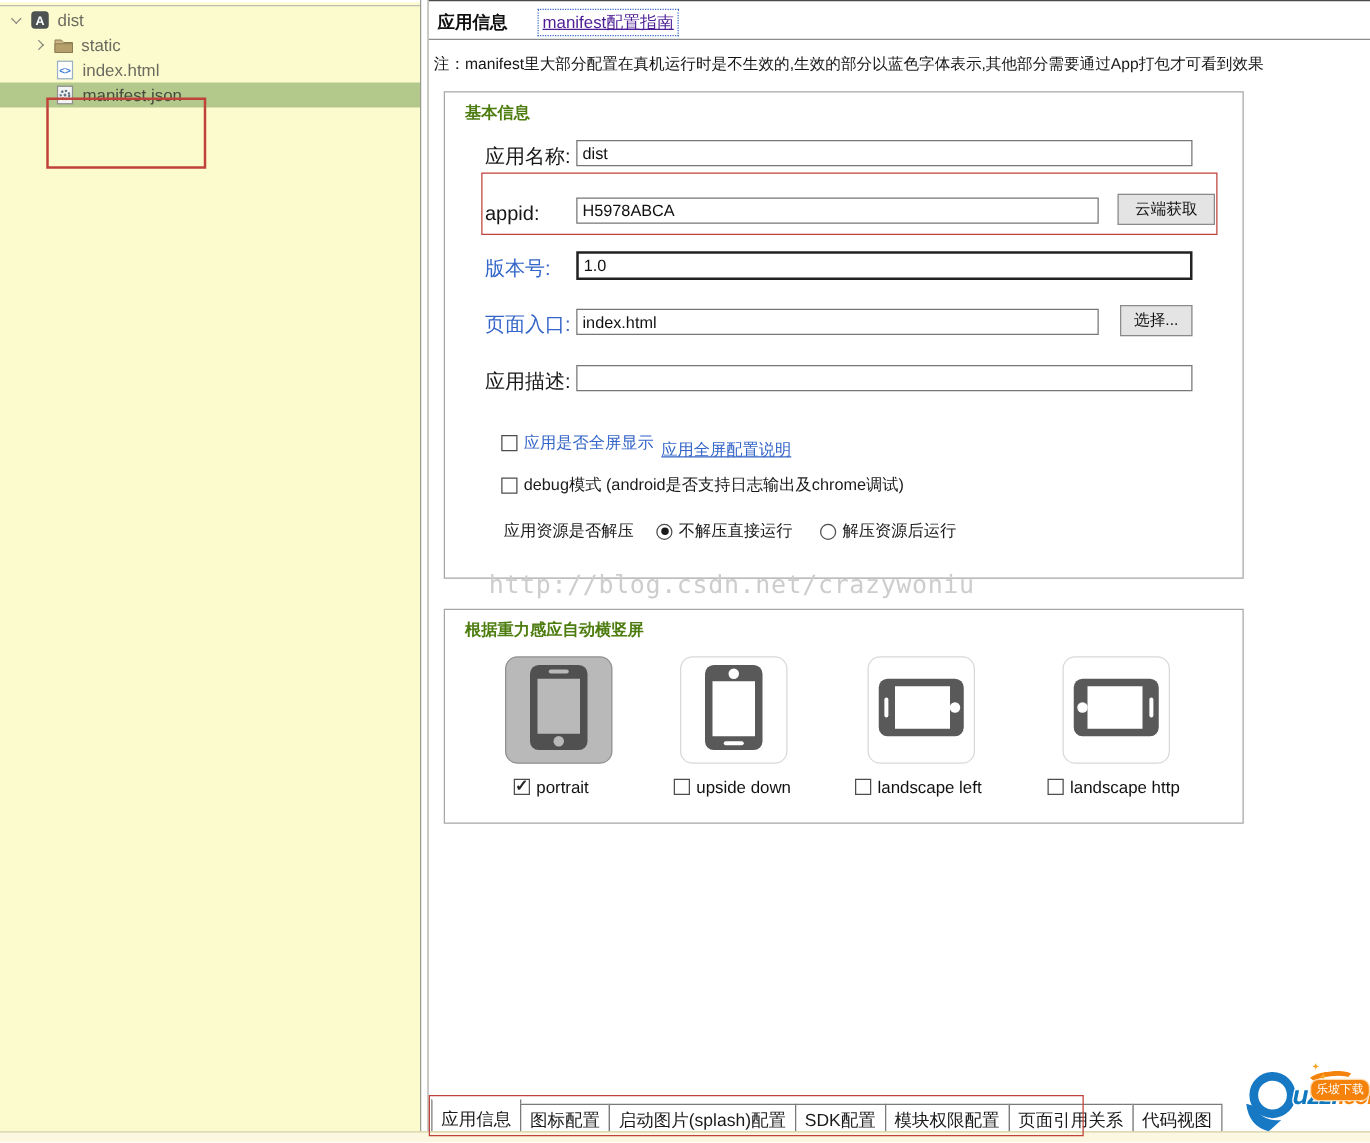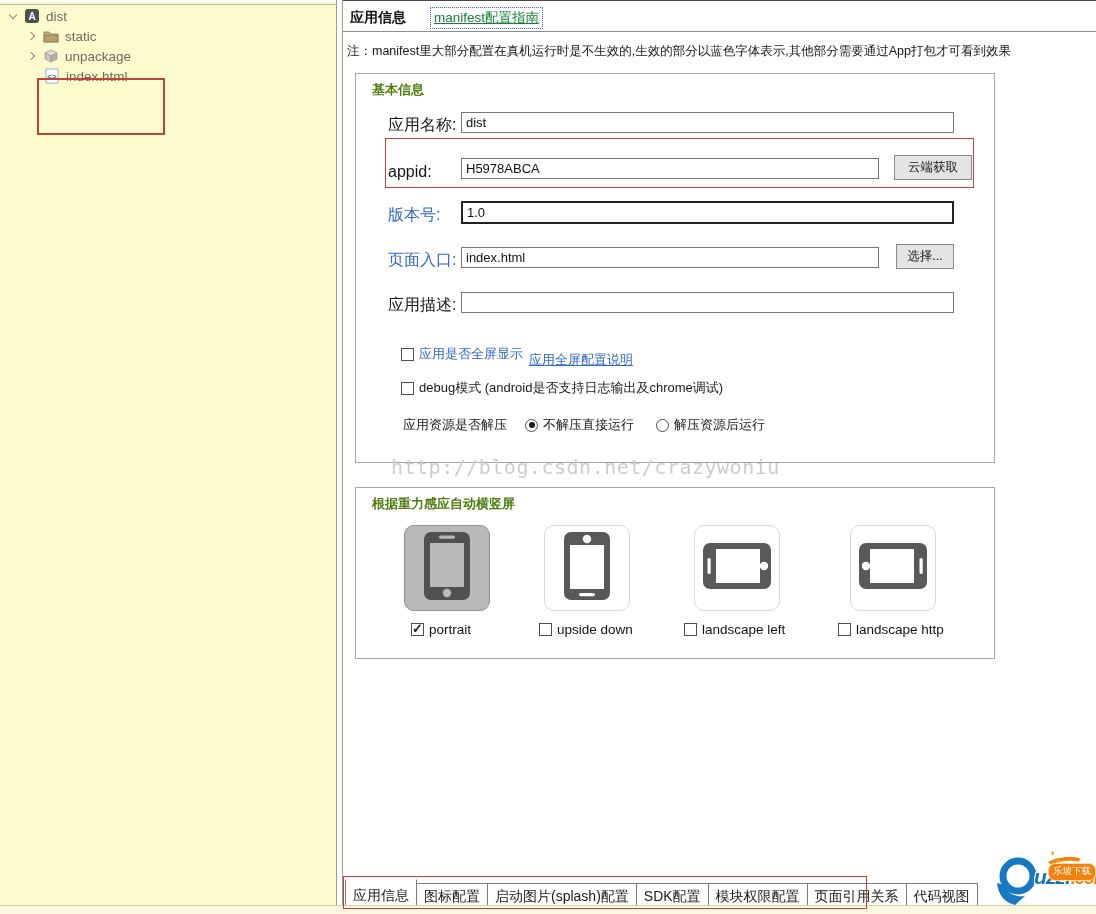--- a/index.html
+++ b/index.html
@@ -30,21 +30,21 @@
   .tree-label { white-space:nowrap; }
 
   
   .splitter { position:absolute; left:336px; top:0; width:7px; height:905px;
     background:#fff; border-left:1px solid #9c9c94; border-right:1px solid #9c9c94; }
 
   
   .main { position:absolute; left:343px; top:0; width:753px; height:905px;
     background:#fff; border-top:1px solid #4a4a4a; }
   .htab { position:absolute; left:7px; top:8px; font-size:14px; font-weight:bold; color:#111; }
-  .hlink { position:absolute; left:88px; top:7px; font-size:13.5px; color:#15803d;
+  .hlink { position:absolute; left:88px; top:7px; font-size:13.5px; color:#4c1d95;
     text-decoration:underline; outline:1px dotted #3b6cc9; padding:1px 3px; cursor:pointer; }
   .hdr-line { position:absolute; left:0; top:30px; width:753px; height:1px; background:#8c8c8c; }
   .note { position:absolute; left:4px; top:42px; font-size:12.5px; color:#161616; white-space:nowrap; }
 
   .gbox { position:absolute; left:12px; width:640px; border:1px solid #a6a6a6; background:#fff; }
   .gbox.basic { top:72px; height:390px; }
   .gbox.orient { top:486px; height:172px; }
   .gbox-title { position:absolute; left:16px; top:7px; font-size:13px; font-weight:bold; color:#4d7c0f; }
 
   .frm-label { position:absolute; left:32px; width:72px; font-size:16px; color:#161616; white-space:nowrap; }
@@ -139,42 +139,41 @@
       <span class="chev right"></span>
       <span class="tree-icon">
         <svg width="16" height="16">
             <path d="M1 4 h5 l2 2 h7 v8 h-14 z" fill="#cbb685" stroke="#8d7b52" stroke-width="0.8"></path>
             <path d="M1 7 h14 v7 h-14 z" fill="#b5a06b" stroke="#8d7b52" stroke-width="0.8"></path>
           </svg>
       </span>
       <span class="tree-label">static</span>
     </div>
 
-    <div class="tree-row indent1">
-      <span class="chev right"></span>
-      <span class="tree-icon">
-        <svg width="16" height="16">
-            <path d="M8 2 L14 5 L8 8 L2 5 Z" fill="#dededa" stroke="#9a9a94" stroke-width="0.8"></path>
-            <path d="M2 5 L8 8 L8 14 L2 11 Z" fill="#c9c9c3" stroke="#9a9a94" stroke-width="0.8"></path>
-            <path d="M14 5 L8 8 L8 14 L14 11 Z" fill="#b4b4ae" stroke="#9a9a94" stroke-width="0.8"></path>
-          </svg>
-      </span>
-      <span class="tree-label">unpackage</span>
-    </div>
 
     <div class="tree-row indent2">
       <span class="tree-icon">
         <svg width="14" height="16">
             <rect x="1" y="1" width="12" height="14" fill="#ffffff" stroke="#9ab0c4"></rect>
             <text x="7" y="11" font-size="8" fill="#3b7bd4" text-anchor="middle" font-weight="bold" font-family="Liberation Sans, sans-serif">&lt;&gt;</text>
           </svg>
       </span>
       <span class="tree-label">index.html</span>
     </div>
 
+    <div class="tree-row indent2 selected">
+      <span class="tree-icon">
+        <svg width="14" height="16">
+            <rect x="1" y="1" width="12" height="14" fill="#f4f4f4" stroke="#8f8f8f"></rect>
+            <circle cx="7" cy="8" r="3.4" fill="none" stroke="#5f7585" stroke-width="1.8" stroke-dasharray="1.8 1.3"></circle>
+            <circle cx="7" cy="8" r="1.2" fill="#5f7585"></circle>
+          </svg>
+      </span>
+      <span class="tree-label">manifest.json</span>
+    </div>
 
   </div>
 </div>
 
 <div class="splitter"></div>
 
 <div class="main">
 
   <div class="htab">应用信息</div>
   <a class="hlink">manifest配置指南</a>

